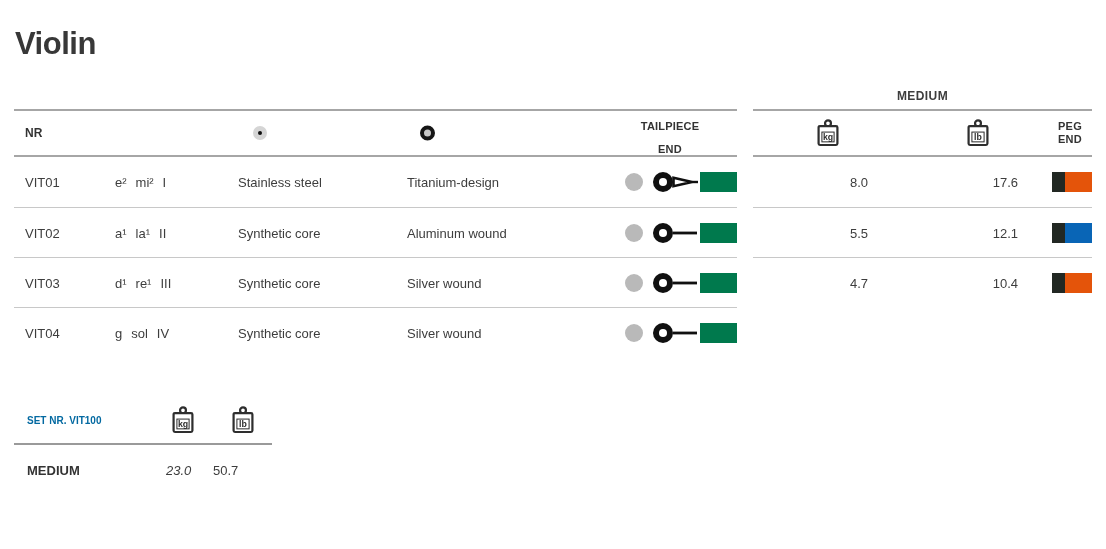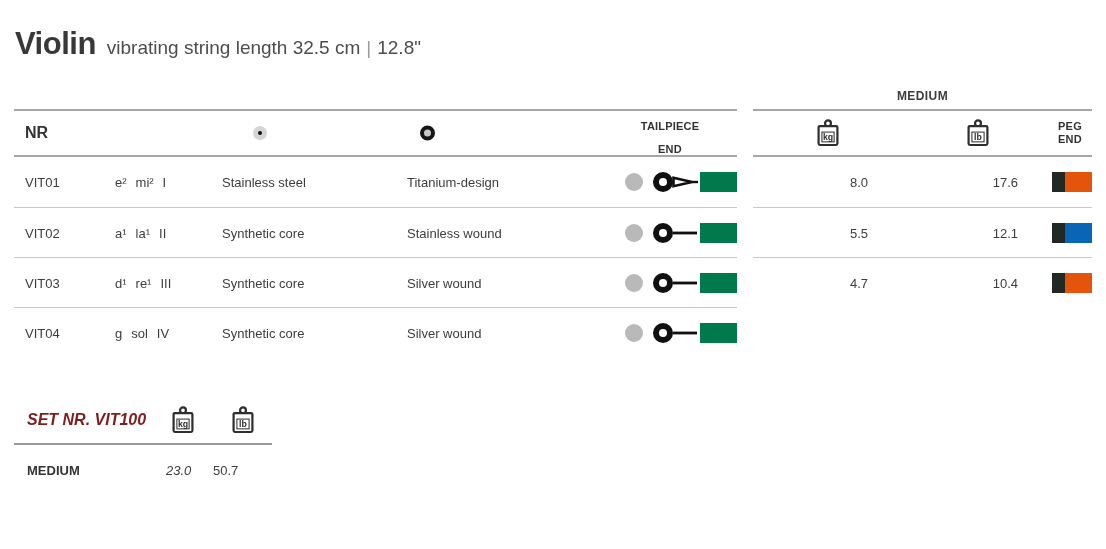--- a/index.html
+++ b/index.html
@@ -19,30 +19,30 @@
   .page-subtitle .pipe { color:#9b9b9b; padding:0 6px; }
 
   
   .c { position:absolute; top:50%; transform:translateY(-50%); font-size:13px; color:#3d3d3d; white-space:nowrap; }
   .thead { position:relative; height:48px; border-top:2px solid #a6a6a6; border-bottom:2px solid #a6a6a6; }
   .trow  { position:relative; height:50px; }
   .trow + .trow { border-top:1px solid #c8c8c8; }
 
   
   .tbl-left { position:absolute; left:14px; top:109px; width:723px; }
-  .nr-h { left:11px; font-size:16px; font-weight:700; color:#333; }
+  .nr-h { left:11px; font-size:12px; font-weight:700; color:#333; }
   .circ { border-radius:50%; display:block; }
   .circ1 { left:239px; width:14px; height:14px; background:#0e0e0e; border:5px solid #d5d5d5; }
   .circ2 { left:406px; width:15px; height:15px; background:#c9c9c9; border:4px solid #161616; }
   .tp-h { left:600px; width:112px; text-align:center; font-size:11px; font-weight:700; color:#333; line-height:13px; letter-spacing:0.2px; }
   .tp-h span { display:block;margin-top:10px; }
 
   .c-nr   { left:11px; }
   .c-note { left:101px; display:inline-flex; gap:9px; }
-  .c-core { left:208px; }
+  .c-core { left:224px; }
   .c-wind { left:393px; }
   .c-dot  { left:611px; width:18px; height:18px; border-radius:50%; background:#b9b9b9; }
   .c-ball { left:638px; width:46px; height:24px; }
   .c-ball svg { display:none; }
   .c-ball[data-type="loop-end"] .glyph-loop { display:block; }
   .c-ball[data-type="ball-end"] .glyph-line { display:block; }
   .c-swatch { right:0; width:37px; height:20px; }
 
   
   .medium-label { position:absolute; left:753px; top:89px; width:339px; text-align:center;
@@ -57,21 +57,21 @@
   .c-peg { right:0; width:40px; height:20px; display:flex; }
   .peg-black { width:13px; height:100%; display:block; }
   .peg-color { width:27px; height:100%; display:block; }
 
   .weight-icon { display:block; width:24px; height:29px; }
   .weight-icon text { font-family:"Liberation Sans", sans-serif; font-size:9.5px; font-weight:700; fill:#2e2e2e; }
 
   
   .tbl-set { position:absolute; left:14px; top:396px; width:258px; }
   .set-head { position:relative; height:49px; border-bottom:2px solid #9a9a9a; }
-  .set-title { left:13px; font-size:16px; font-weight:700; color:#7f1d1d;font-style:italic; }
+  .set-title { left:13px; font-size:10px; font-weight:700; color:#0369a1; }
   .set-kg { left:157px; }
   .set-lb { left:217px; }
   .set-contents { position:relative; height:47px; border-bottom:1px solid #c4c4c4; }
   .set-contents .c { left:13px; font-size:12px; }
   .set-values { position:relative; height:50px; }
   .set-gauge { left:13px; font-size:13px; font-weight:700; color:#333; }
   .sv-kg { left:152px; width:60px; text-align:left;font-style:italic; }
   .sv-lb { left:199px; width:60px; text-align:left; }
 </style>
 </head>
@@ -95,21 +95,20 @@
       <path d="M21.5 7.8 L40 12 L21.5 16.2 Z" fill="#fff" stroke="#101010" stroke-width="2.6" stroke-linejoin="miter"></path>
       <rect x="40" y="10.8" width="6" height="2.4" fill="#101010"></rect>
     </g>
   </defs>
 </svg>
 
 <div class="page">
 
   <div class="page-header">
     <span class="page-title">Violin</span>
-    <span class="page-subtitle"><span>vibrating string length 32.5 cm</span><span class="pipe">|</span><span>12.8"</span></span>
   </div>
 
   <div class="medium-label">MEDIUM</div>
 
   <div class="tbl-left">
     <div class="thead">
       <span class="c nr-h">NR</span>
       <span class="c circ circ1"></span>
       <span class="c circ circ2"></span>
       <span class="c tp-h">
@@ -138,21 +137,21 @@
     </div>
 
     <div class="trow">
       <span class="c c-nr">VIT02</span>
       <span class="c c-note">
         <span>a¹</span>
         <span>la¹</span>
         <span>II</span>
       </span>
       <span class="c c-core">Synthetic core</span>
-      <span class="c c-wind">Stainless wound</span>
+      <span class="c c-wind">Aluminum wound</span>
       <span class="c c-dot"></span>
       <span class="c c-ball" data-type="ball-end">
 
         <svg class="glyph-line" width="46" height="24" viewBox="0 0 46 24">
             <use href="#sym-ball-line"></use>
           </svg>
       </span>
       <span class="c c-swatch" style="background: rgb(0, 121, 77);"></span>
     </div>
 

